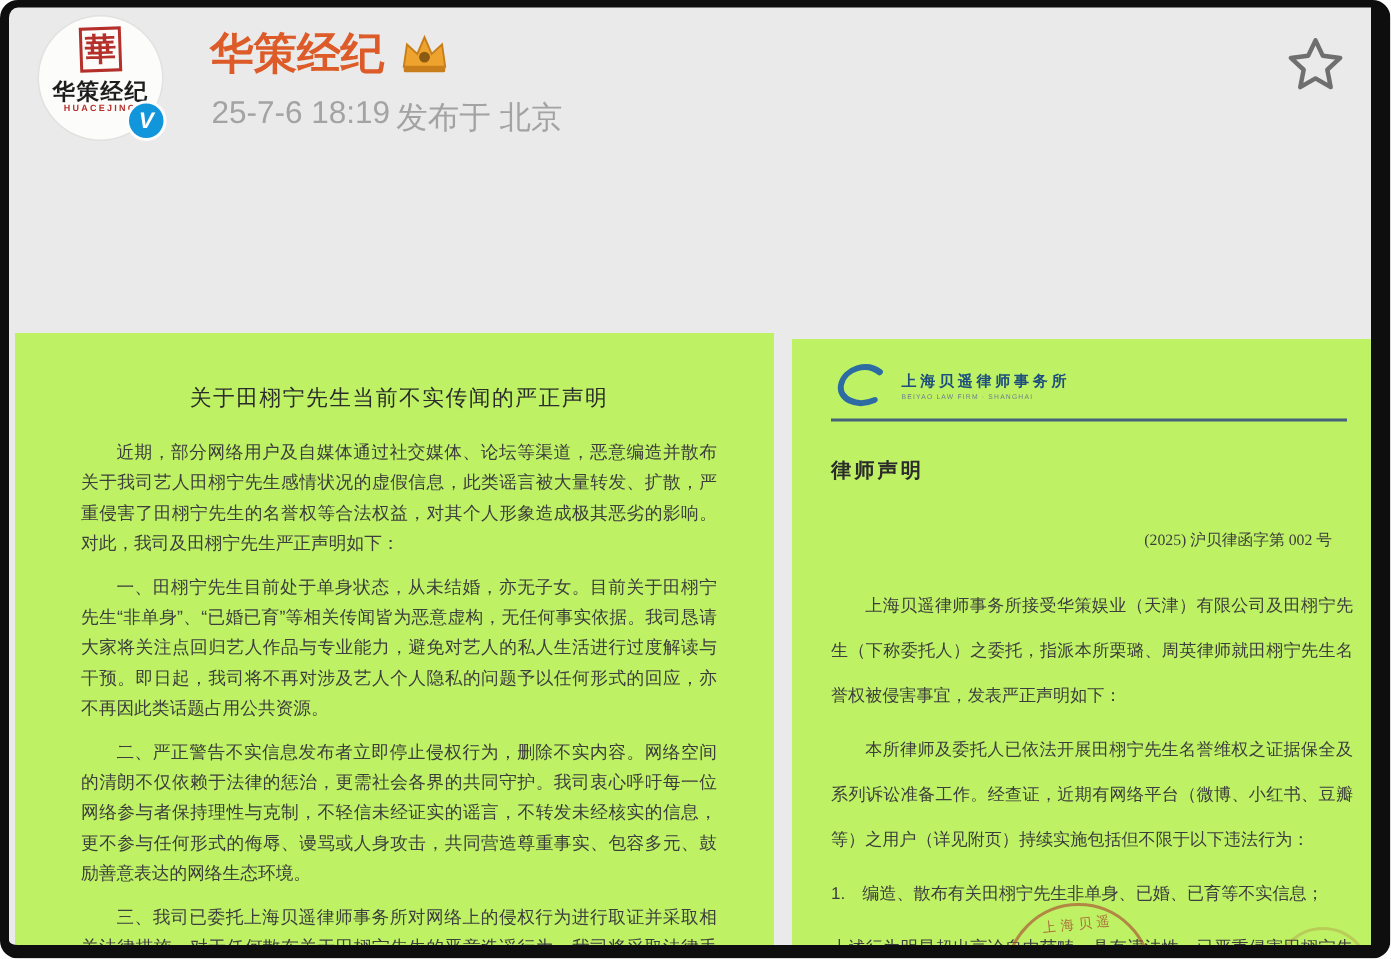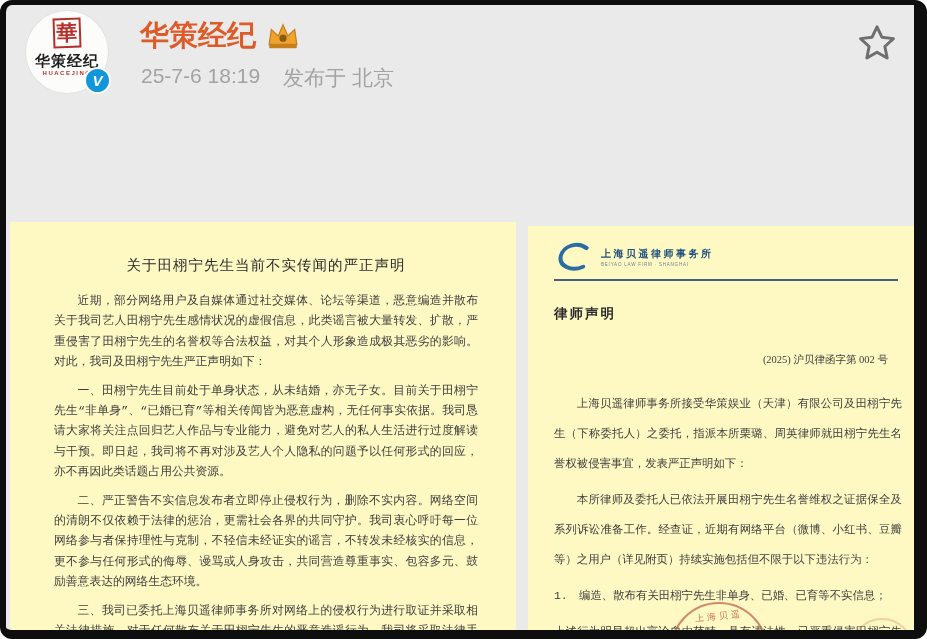--- a/index.html
+++ b/index.html
@@ -18,34 +18,34 @@
   .avatar-seal span{font-family:"Liberation Serif",serif;font-weight:bold;font-size:21px;color:#b5302a;line-height:1;}
   .avatar-name{position:absolute;left:0;top:41px;width:100%;text-align:center;
                font-family:"Liberation Serif",serif;font-weight:bold;font-size:15px;color:#1d1d1d;letter-spacing:1px;}
   .avatar-latin{position:absolute;left:0;top:59px;width:100%;text-align:center;
                 font-size:6px;color:#b5302a;letter-spacing:1.5px;font-weight:bold;}
   .v-badge{position:absolute;right:-3px;bottom:-1px;width:27px;height:27px;border-radius:50%;
            background:#1296db;border:2px solid #fdfdfd;display:flex;align-items:center;justify-content:center;
            color:#fff;font-weight:bold;font-size:15px;font-style:italic;}
   .username{position:absolute;left:140px;top:16px;z-index:2;font-size:29px;font-weight:bold;color:#dc5b28;display:flex;align-items:center;gap:10px;}
   .crown{width:34px;height:28px;display:inline-block;}
-  .meta{position:absolute;left:141px;top:64px;z-index:2;font-size:21px;color:#a3a3a3;display:flex;gap:23px;}
+  .meta{position:absolute;left:141px;top:64px;z-index:2;font-size:21px;color:#a3a3a3;display:flex;gap:4px;}
   .star{position:absolute;left:856px;top:22px;width:42px;height:42px;z-index:2;cursor:pointer;}
 
   
   .headline{position:absolute;left:11px;top:111px;width:905px;z-index:2;
             font-size:42px;font-weight:800;color:#161616;letter-spacing:0px;line-height:1.45;}
 
   
-  .paper{position:absolute;background:#fef9c3;overflow:hidden;z-index:1;}
+  .paper{position:absolute;background:#bef264;overflow:hidden;z-index:1;}
   .paper-left{left:10px;top:222px;width:506px;height:409px;padding:34px 38px 0 44px;}
   .paper-right{left:528px;top:226px;width:386px;height:405px;padding:16px 12px 0 26px;}
 
   .doc-title{font-size:14.5px;font-weight:normal;color:#2b2b2b;text-align:center;margin:0 0 16px 0;letter-spacing:1px;}
-  .doc p{font-family:Liberation Mono, monospace;font-size:11.8px;line-height:20.4px;color:#3d3d3d;
+  .doc p{font-family:Liberation Sans, sans-serif;font-size:11.8px;line-height:20.4px;color:#3d3d3d;
          text-align:justify;margin:0 0 8px 0;text-indent:2em;}
 
   .law-logo-row{display:flex;align-items:center;gap:7px;margin-left:4px;}
   .cswoosh{width:36px;height:30px;}
   .law-logo-text{display:flex;flex-direction:column;gap:1px;}
   .law-logo-cn{font-size:10px;font-weight:bold;color:#1d4e7d;letter-spacing:2.5px;}
   .law-logo-en{font-size:4.5px;color:#6f7f8d;letter-spacing:0.8px;}
   .law-divider{height:2px;background:#44607a;margin:7px 4px 0 0;}
   .law-title{font-size:13.5px;font-weight:bold;color:#2b2b2b;text-align:left;margin:24px 0 0 0;letter-spacing:2px;}
   .law-ref{font-family:"Liberation Serif",serif;font-size:10.5px;color:#3d3d3d;text-align:right;margin:30px 14px 0 0;}

